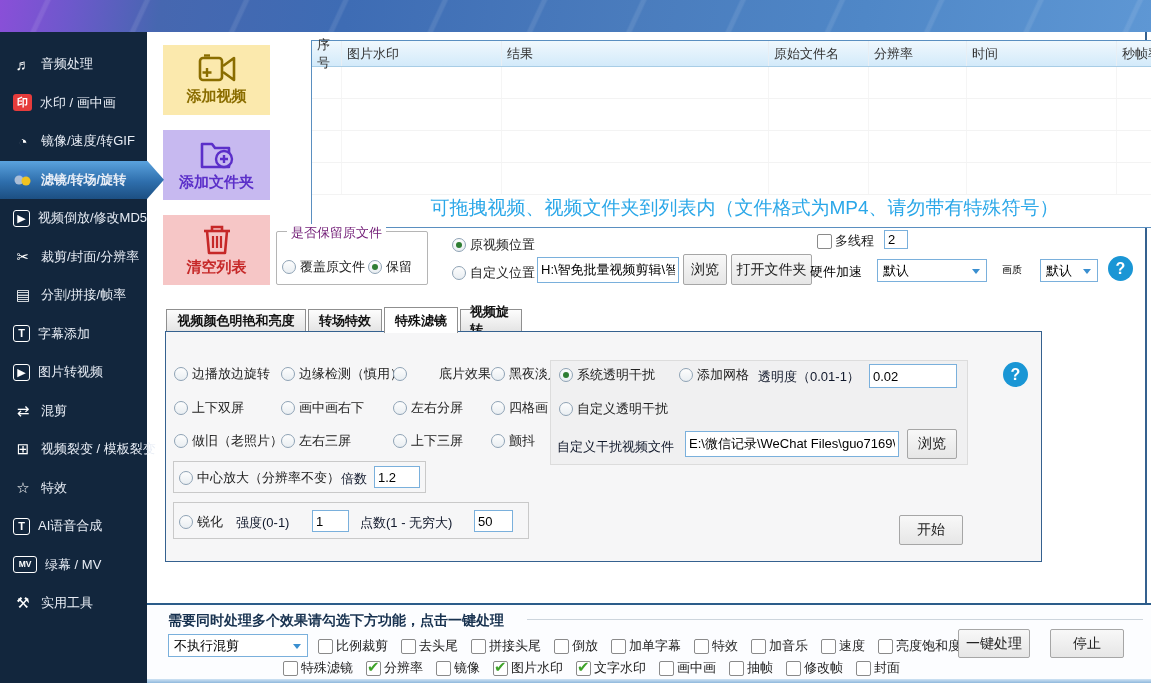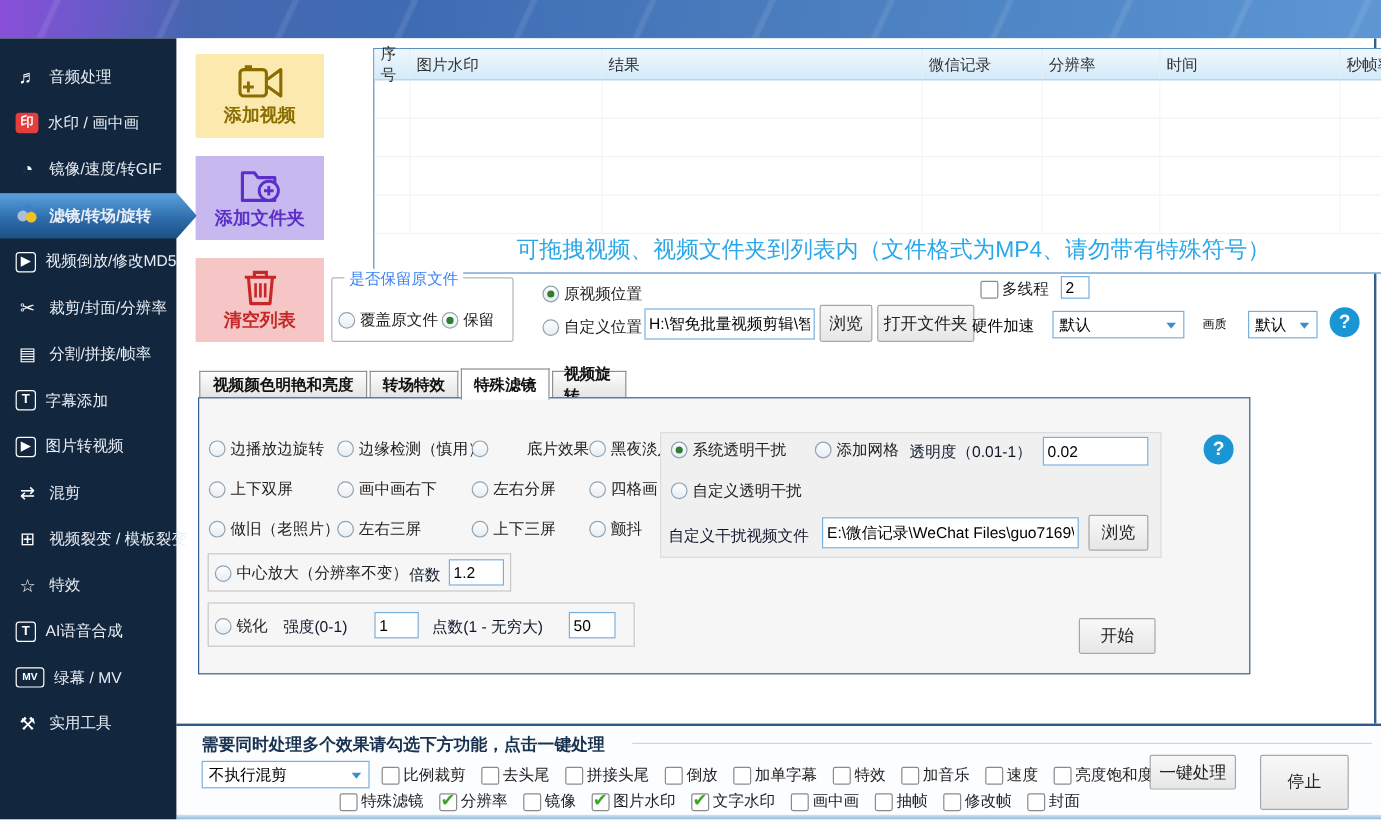--- a/index.html
+++ b/index.html
@@ -37,21 +37,21 @@
   #drag-hint { position:absolute; left:0; right:0; bottom:6px; text-align:center; color:#2aa7e8; font-size:19px; }
 
   
   .big-btn { position:absolute; left:16px; width:107px; height:70px; display:flex; flex-direction:column; align-items:center; justify-content:center; gap:3px; font-size:15px; font-weight:bold; cursor:pointer; }
   #btn-add-video  { top:13px;  background:#fbe9ad; color:#8a6d00; }
   #btn-add-folder { top:98px;  background:#c7b9f0; color:#5b2fc9; }
   #btn-clear-list { top:183px; background:#f6c6c6; color:#c62828; }
 
   
   .groupbox { position:absolute; border:1px solid #b5b5b5; border-radius:2px; }
-  .groupbox > .gb-title { position:absolute; top:-8px; left:10px; background:#fff; padding:0 4px; font-size:13px; color:#3b82f6; }
+  .groupbox > .gb-title { position:absolute; top:-8px; left:10px; background:#fff; padding:0 4px; font-size:13px; color:#701a75; }
   .radio { display:inline-block; width:14px; height:14px; min-width:14px; border-radius:50%; border:1px solid #8fa3b5; background:linear-gradient(180deg,#fdfdfd,#e9eef2); vertical-align:-2px; position:relative; }
   .radio.on::after { content:""; position:absolute; left:3px; top:3px; width:6px; height:6px; border-radius:50%; background:#2e7d32; }
   .rlabel { display:inline-flex; align-items:center; gap:4px; font-size:13px; color:#222; cursor:pointer; white-space:nowrap; }
   .chkbox { display:inline-block; width:15px; height:15px; min-width:15px; border:1px solid #8a8a8a; background:#fff; border-radius:2px; position:relative; }
   .chkbox.on::after { content:"✔"; position:absolute; left:0px; top:-4px; font-size:15px; font-weight:bold; color:#3fa32a; }
   .clabel { display:inline-flex; align-items:center; gap:3px; font-size:13px; color:#222; cursor:pointer; white-space:nowrap; }
   .tinput { border:1px solid #7ab0dc; background:#fff; font-size:13px; padding:2px 3px; font-family:"Liberation Sans","DejaVu Sans",sans-serif; }
   .btn { display:inline-flex; align-items:center; justify-content:center; background:linear-gradient(180deg,#f8f8f8,#e6e6e6); border:1px solid #a6a6a6; border-radius:2px; font-size:14px; color:#222; cursor:pointer; }
   .dropdown { position:absolute; background:#fff; border:1px solid #7ab0dc; display:flex; align-items:center; font-size:13px; padding-left:5px; cursor:pointer; }
   .dropdown .arrow { position:absolute; right:6px; top:50%; margin-top:-2px; width:0; height:0; border-left:4px solid transparent; border-right:4px solid transparent; border-top:5px solid #3a8fd0; }
@@ -154,21 +154,21 @@
   </div>
 
   <div id="main">
     <div id="main-right-border"></div>
 
     <div id="list-box">
       <div id="list-header">
         <div class="c0">序号</div>
         <div class="c1">图片水印</div>
         <div class="c2">结果</div>
-        <div class="c3">微信记录</div>
+        <div class="c3">原始文件名</div>
         <div class="c4">分辨率</div>
         <div class="c5">时间</div>
         <div class="c6">秒帧率</div>
       </div>
       <div class="list-row">
           <div class="c0"></div>
           <div class="c1"></div>
           <div class="c2"></div>
           <div class="c3"></div>
           <div class="c4"></div>
@@ -457,17 +457,17 @@
           <span class="chkbox"></span>
           <span>修改帧</span>
         </label>
       <label class="clabel">
           <span class="chkbox"></span>
           <span>封面</span>
         </label>
     </div>
 
     <div class="btn" style="position:absolute; left:811px; top:24px; width:72px; height:29px;">一键处理</div>
-    <div class="btn" style="position:absolute; left:903px; top:24px; width:74px; height:46px;text-align:right;">停止</div>
+    <div class="btn" style="position:absolute; left:903px; top:24px; width:74px; height:29px;text-align:right;">停止</div>
   </div>
   <div id="bottom-strip"></div>
 
 </div>
 
 </body></html>

